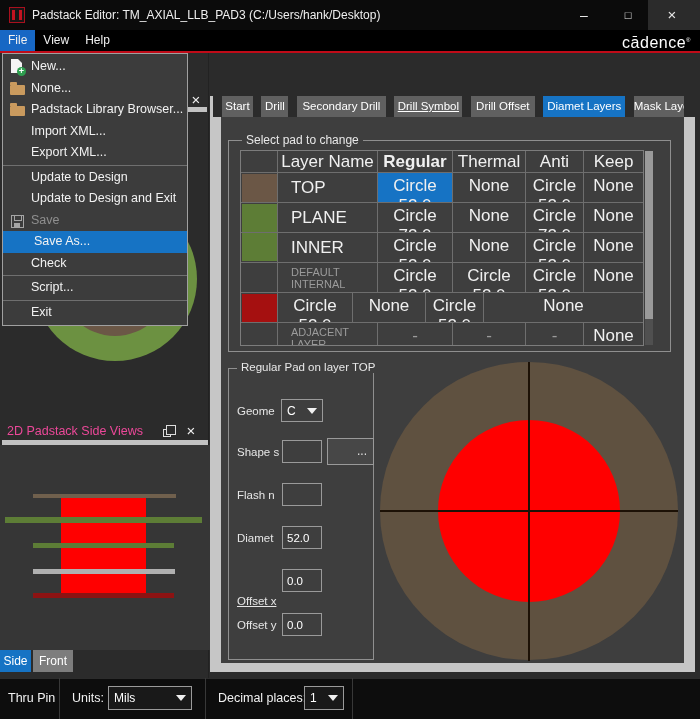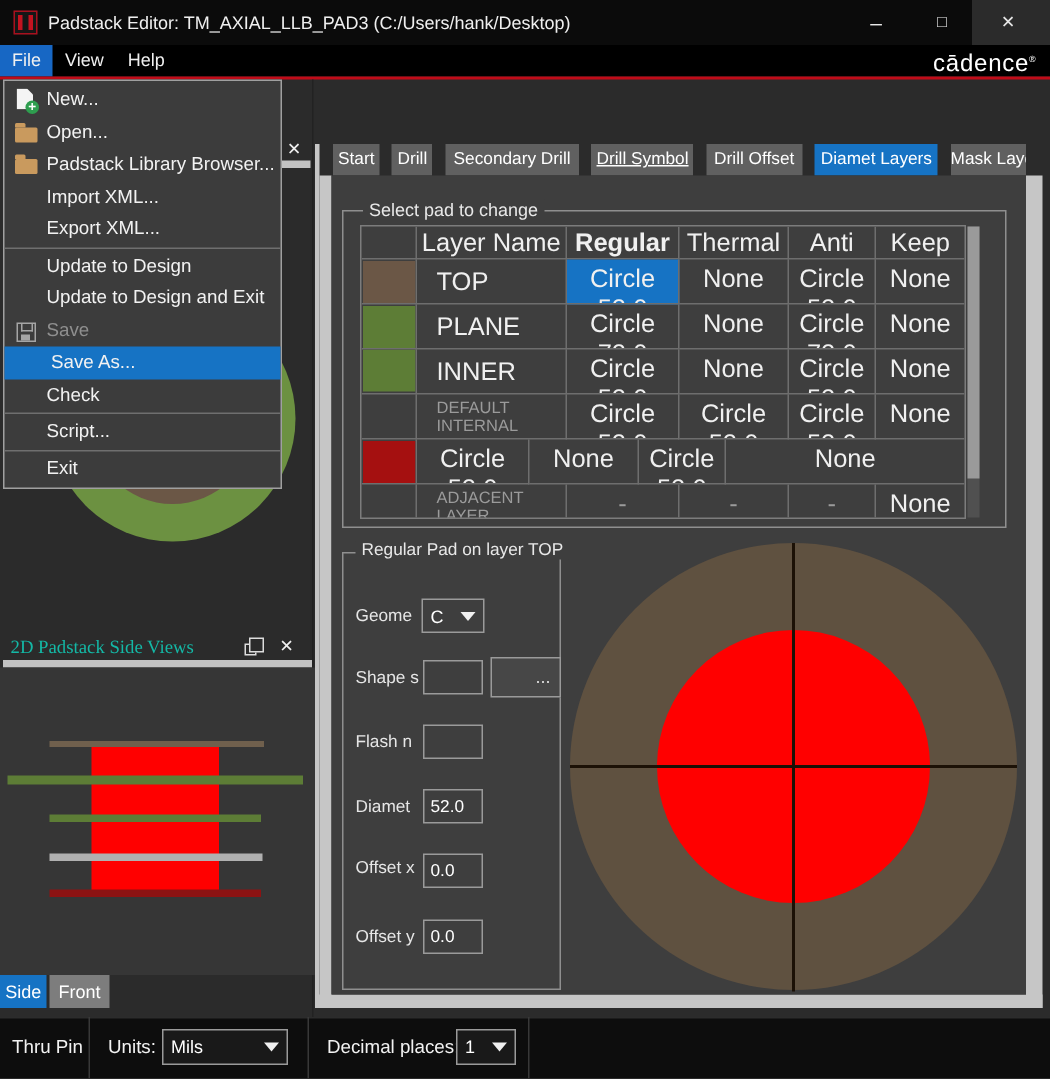--- a/index.html
+++ b/index.html
@@ -88,21 +88,21 @@
   .tri { width:0; height:0; border-left:5px solid transparent; border-right:5px solid transparent; border-top:6px solid #f0f0f0; }
   .browse { background:#474747; border:1px solid #9a9a9a; color:#e0e0e0; font-size:12px; text-align:right; padding-right:6px; line-height:25px; }
 
   
   .pv-brown { left:380px; top:362px; width:298px; height:298px; background:#5f5140; }
   .pv-red { left:438px; top:420px; width:182px; height:182px; background:#ff0000; }
   .pv-hline { left:380px; top:510px; width:298px; height:2px; background:#1c1106; }
   .pv-vline { left:528px; top:362px; width:2px; height:299px; background:#1c1106; }
 
   
-  .sv-title { left:7px; top:423px; height:17px; line-height:17px; font-size:12.5px; color:#14b8a6;font-family:Liberation Serif, serif; }
+  .sv-title { left:7px; top:423px; height:17px; line-height:17px; font-size:12.5px; color:#ec4899; }
   .sv-float { left:163px; top:429px; width:8px; height:8px; border:1px solid #ddd; }
   .sv-float::after { content:""; position:absolute; left:2px; top:-5px; width:8px; height:8px; border:1px solid #ddd; background:#2b2b2b; }
   .sv-close { left:182px; top:422px; width:18px; height:18px; color:#f0f0f0; font-size:15px; line-height:18px; text-align:center; }
   .sv-bar { left:2px; top:440px; width:206px; height:5px; background:#c2c2c2; }
   .sv-content { left:0; top:445px; width:210px; height:205px; background:#363636; }
   .svtab { top:650px; height:22px; line-height:22px; text-align:center; font-size:12px; color:#fff; }
   .svtab.active { background:#1673c4; }
   .svtab.inactive { background:#7d7d7d; }
 
   
@@ -249,21 +249,21 @@
   <span>C</span>
   <span class="tri"></span>
 </div>
 <div class="abs flabel" style="left:237px; top:446px;">Shape s</div>
 <input class="fin" style="left: 282px; top: 440px; width: 40px; height: 23px;" value="">
 <div class="abs browse" style="left:327px; top:438px; width:47px; height:27px;">...</div>
 <div class="abs flabel" style="left:237px; top:489px;">Flash n</div>
 <input class="fin" style="left: 282px; top: 483px; width: 40px; height: 23px;" value="">
 <div class="abs flabel" style="left:237px; top:532px;">Diamet</div>
 <input class="fin" style="left: 282px; top: 526px; width: 40px; height: 23px;" value="52.0">
-<div class="abs flabel" style="left:237px; top:573px;">Offset x</div>
+<div class="abs flabel" style="left:237px; top:595px;text-decoration:underline;">Offset x</div>
 <input class="fin" style="left: 282px; top: 569px; width: 40px; height: 23px;" value="0.0">
 <div class="abs flabel" style="left:237px; top:619px;">Offset y</div>
 <input class="fin" style="left: 282px; top: 613px; width: 40px; height: 23px;" value="0.0">
 
 <div class="abs circ pv-brown"></div>
 <div class="abs circ pv-red"></div>
 <div class="abs pv-hline"></div>
 <div class="abs pv-vline"></div>
 
 <div class="abs fmenu">
@@ -271,21 +271,21 @@
     <span class="mic">
         <span class="icon-new"></span>
         <span class="icon-new-badge">+</span>
       </span>
     <span>New...</span>
   </div>
   <div class="mi">
     <span class="mic">
         <span class="icon-folder"></span>
       </span>
-    <span>Open...</span>
+    <span>None...</span>
   </div>
   <div class="mi">
     <span class="mic">
         <span class="icon-folder"></span>
       </span>
     <span>Padstack Library Browser...</span>
   </div>
   <div class="mi">
     <span>Import XML...</span>
   </div>

